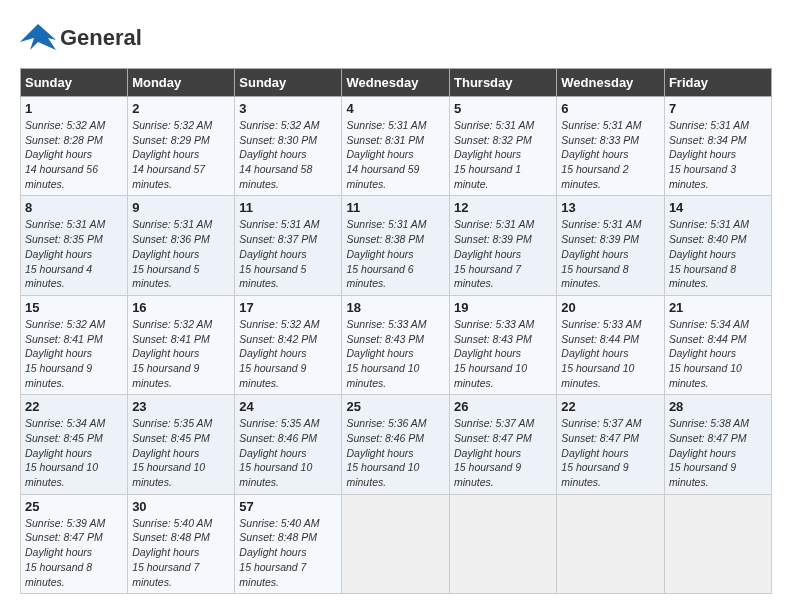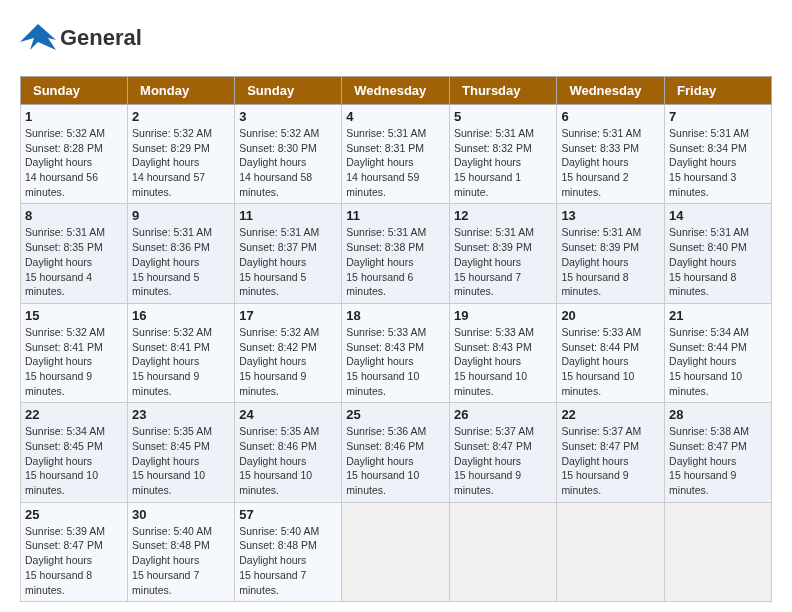--- a/index.html
+++ b/index.html
@@ -7,21 +7,21 @@
       font-family: Arial, sans-serif;
       background: #fff;
       width: 792px;
       min-height: 612px;
       padding: 20px;
     }
     .header {
       display: flex;
       justify-content: space-between;
       align-items: flex-start;
-      margin-bottom: 20px;
+      margin-bottom: 12px;
     }
     .logo-text {
       font-size: 22px;
       font-weight: bold;
       color: #333;
     }
     .logo-text span { color: #1a6bb5; }
     .logo-wrapper {
       display: flex;
       align-items: center;
@@ -39,23 +39,23 @@
       font-size: 16px;
       font-weight: normal;
       color: #555;
     }
     .calendar {
       width: 100%;
       border-collapse: collapse;
       font-size: 11px;
     }
     .calendar thead tr th {
-      background-color: #a16207;
+      background-color: #404040;
       color: #fff;
-      padding: 6px 12px;
+      padding: 6px 4px;
       text-align: left;
       font-size: 13px;
       font-weight: bold;
       border: 1px solid #aaa;
     }
     .calendar tbody tr td {
       vertical-align: top;
       padding: 4px;
       border: 1px solid #ccc;
       width: 108px;
@@ -72,20 +72,21 @@
       font-size: 13px;
       font-weight: bold;
       color: #222;
       display: block;
       margin-bottom: 2px;
     }
     .day-info {
       color: #333;
       font-size: 10.5px;
       line-height: 1.4;
+      font-style: italic;
     }
     .empty-cell {
       background: #f0f0f0 !important;
     }
   </style>
 </head>
 <body>
 
 <div class="header">
   <div class="logo-wrapper">

